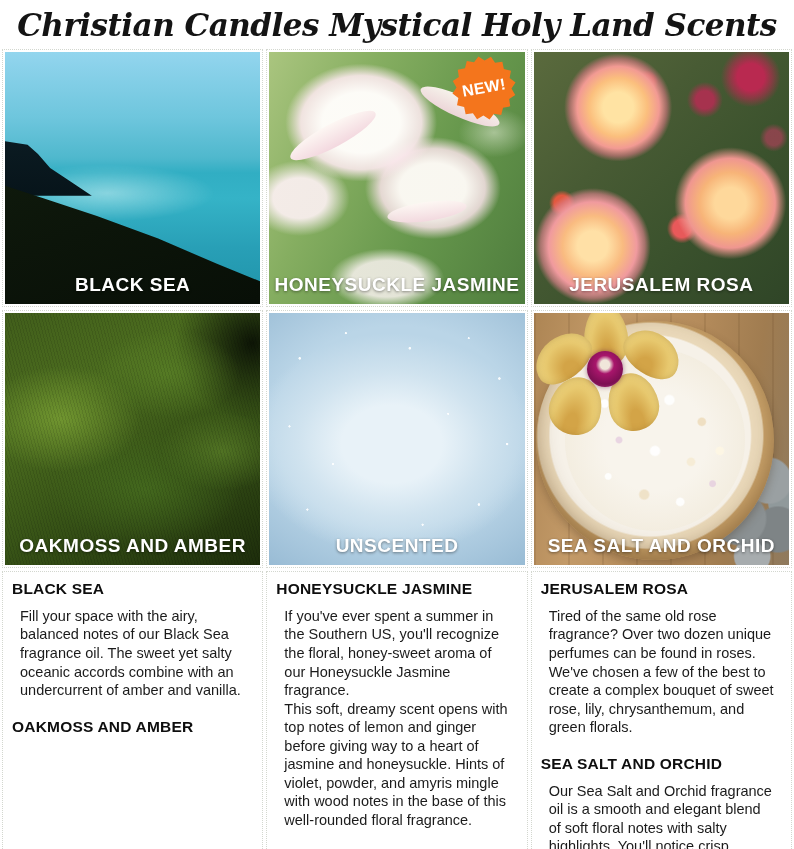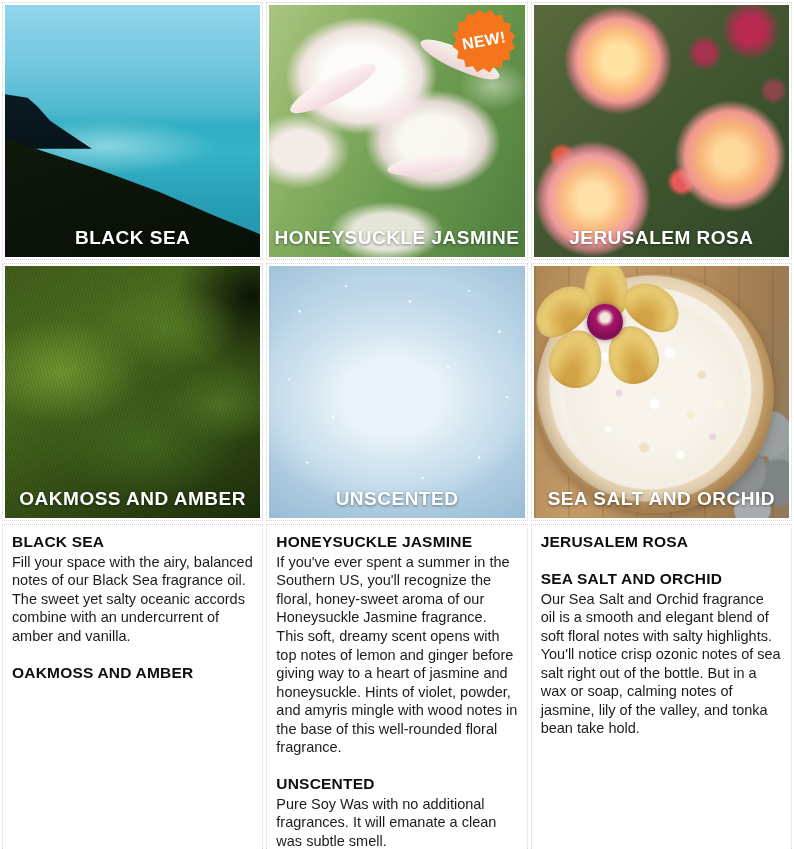--- a/index.html
+++ b/index.html
@@ -156,28 +156,29 @@
   .opetal-bleft  { left:24px; top:74px; width:52px; height:58px; transform:rotate(16deg); }
   .opetal-bright { left:82px; top:70px; width:50px; height:58px; transform:rotate(-14deg); }
   .ocenter {
     position:absolute; left:61px; top:48px; width:36px; height:36px; border-radius:50%;
     background:radial-gradient(circle at 50% 38%, #f0e6da 0 16%, #a8156b 32%, #7c0f52 68%, #b03a86 100%);
     box-shadow:0 0 5px rgba(90,10,60,.5);
   }
   
   .textcell { padding:7px 9px 10px; font-size:14.5px; line-height:1.28; color:#1b1b1b; min-height:266px; }
   .section h3 { margin:0 0 1px; font-size:15.5px; font-weight:bold; color:#0e0e0e; letter-spacing:.2px; }
-  .section p { margin:0; white-space:pre-line; }
+  .section p { margin:8px; white-space:pre-line; }
   .section + .section { margin-top:17px; }
 </style>
 </head>
 <body>
 
 <div class="page">
 
+  <h1 class="page-title">Christian Candles Mystical Holy Land Scents</h1>
 
   <div class="grid">
 
     <div class="cell imgcell">
       <div class="photo photo-black-sea">
         <div class="shape-cliff"></div>
         <div class="shape-beach"></div>
         <div class="tile-label">BLACK SEA</div>
       </div>
     </div>
@@ -251,20 +252,21 @@
       </div>
       <div class="section">
         <h3>UNSCENTED</h3>
         <p>Pure Soy Was with no additional fragrances. It will emanate a clean was subtle smell.</p>
       </div>
     </div>
 
     <div class="cell textcell">
       <div class="section">
         <h3>JERUSALEM ROSA</h3>
+        <p>Tired of the same old rose fragrance? Over two dozen unique perfumes can be found in roses. We've chosen a few of the best to create a complex bouquet of sweet rose, lily, chrysanthemum, and green florals.</p>
       </div>
       <div class="section">
         <h3>SEA SALT AND ORCHID</h3>
         <p>Our Sea Salt and Orchid fragrance oil is a smooth and elegant blend of soft floral notes with salty highlights. You'll notice crisp ozonic notes of sea salt right out of the bottle. But in a wax or soap, calming notes of jasmine, lily of the valley, and tonka bean take hold.</p>
       </div>
     </div>
 
   </div>
 </div>
 

